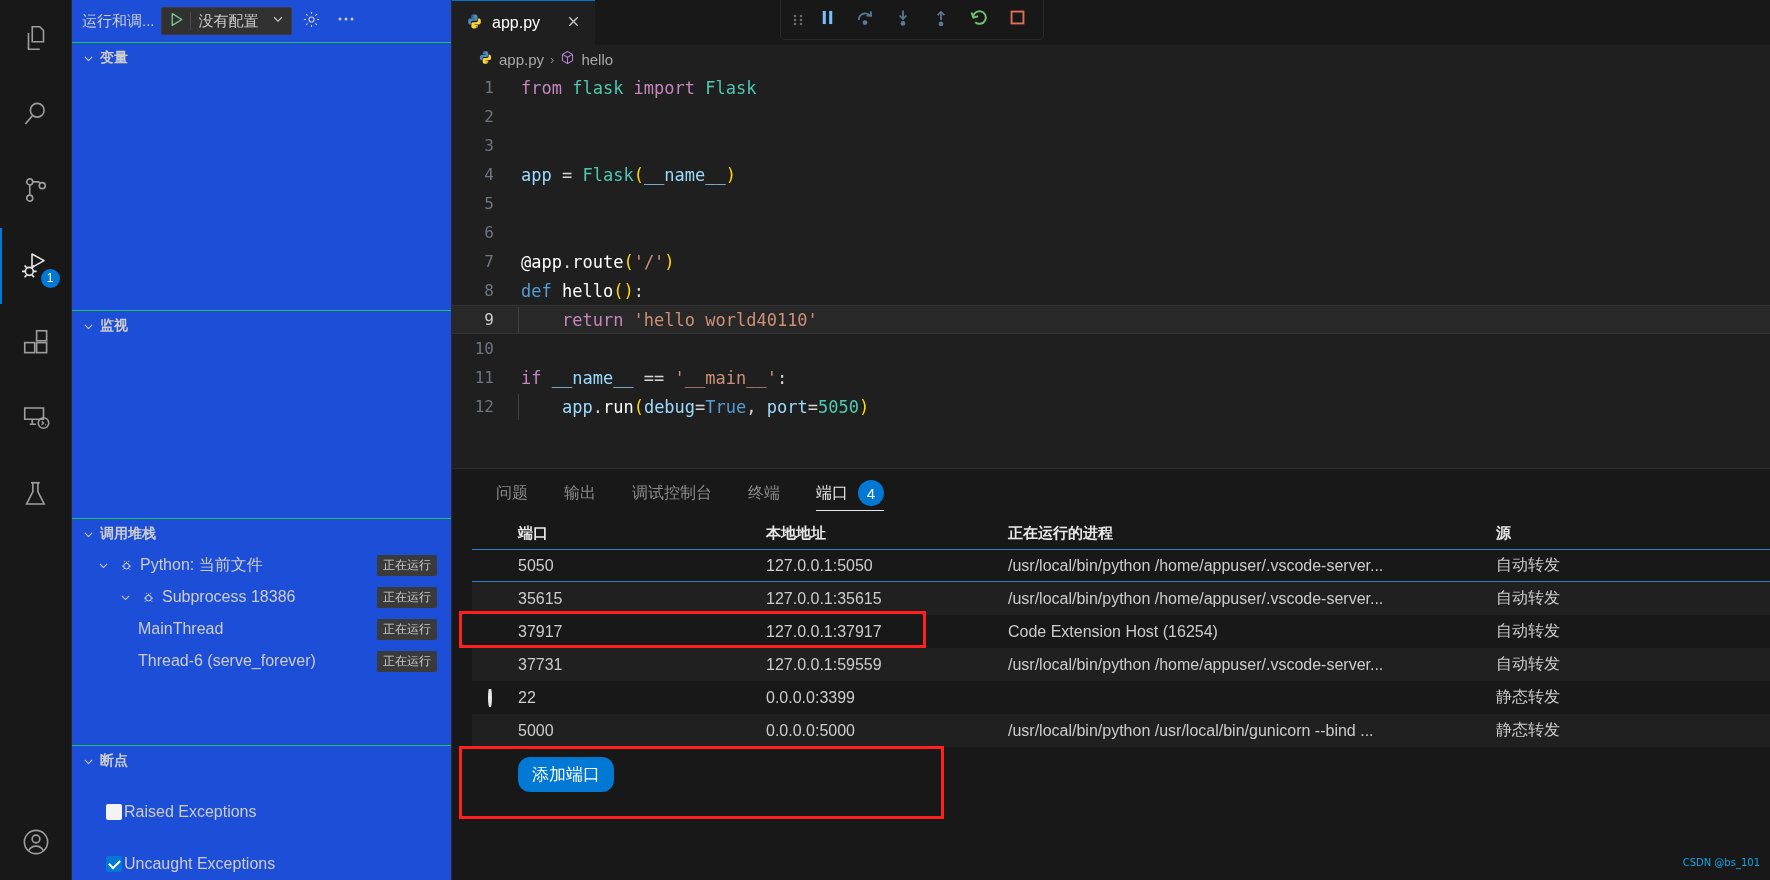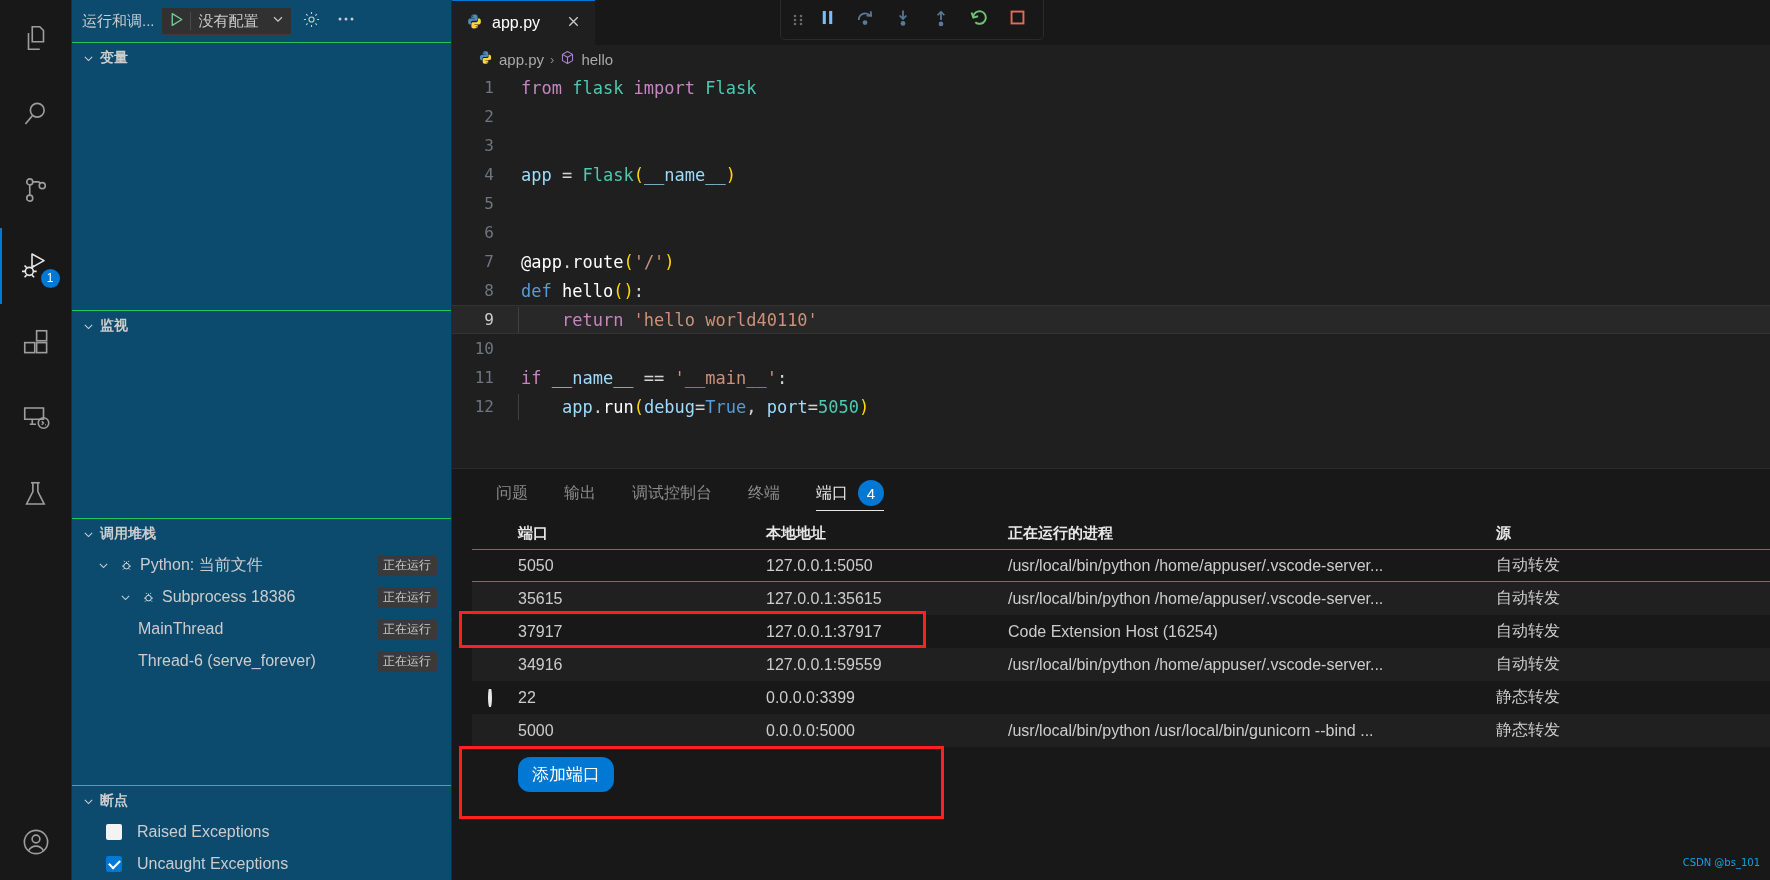--- a/index.html
+++ b/index.html
@@ -31,21 +31,21 @@
     min-width: 19px; height: 19px; border-radius: 10px;
     background: #0078d4; color: #fff;
     font-size: 12px; line-height: 19px; text-align: center;
     padding: 0 4px; font-family: "Liberation Sans", sans-serif;
   }
   .ab-spacer { flex: 1; }
 
   
   .sidebar {
     width: 380px; flex: 0 0 380px; height: 880px;
-    background: #0c4a6e; border-right: 1px solid #2b2b2b;
+    background: #1d4ed8; border-right: 1px solid #2b2b2b;
     display: flex; flex-direction: column;
     position: relative;
   }
   .sb-header {
     height: 42px; display: flex; align-items: center;
     padding: 0 8px 0 10px; gap: 6px;
   }
   .sb-title {
     font-size: 15px; color: #cccccc; white-space: nowrap;
     overflow: hidden; text-overflow: ellipsis; max-width: 95px;
@@ -76,21 +76,21 @@
     height: 32px; display: flex; align-items: center;
     font-size: 16px; color: #cccccc; gap: 5px; padding-right: 14px;
   }
   .cs-row .tw { width: 18px; display: flex; align-items: center; justify-content: center; flex: 0 0 18px; }
   .cs-row .bug { width: 18px; display: flex; align-items: center; justify-content: center; flex: 0 0 18px;}
   .cs-label { white-space: nowrap; overflow: hidden; text-overflow: ellipsis; }
   .cs-badge {
     margin-left: auto; font-size: 12px; color: #cccccc;
     background: #3a3a3a; border-radius: 2px; padding: 2px 6px; white-space: nowrap;
   }
-  .bp-row { height: 32px; display: flex; align-items: center; font-size: 16px; gap: 15px; padding-left: 34px; }
+  .bp-row { height: 32px; display: flex; align-items: center; font-size: 16px; gap: 2px; padding-left: 34px; margin-top: 20px; }
   .cbox {
     width: 16px; height: 16px; border-radius: 2px; flex: 0 0 16px;
     display: flex; align-items: center; justify-content: center;
   }
   .cbox.off { background: #f3f3f3; }
   .cbox.on { background: #0078d4; }
   .cbox.on:after { content: ""; width: 9px; height: 5px; border-left: 2px solid #fff; border-bottom: 2px solid #fff; transform: rotate(-45deg) translate(1px,-1px); }
 
   
   .main { flex: 1; min-width: 0; height: 880px; display: flex; flex-direction: column; background: #1f1f1f; }
@@ -608,21 +608,21 @@
         </div>
         <div class="port-row">
           <div class="col-dot"><span class="dot on"></span></div>
           <div class="col-port">37917</div>
           <div class="col-addr">127.0.0.1:37917</div>
           <div class="col-proc">Code Extension Host (16254)</div>
           <div class="col-src">自动转发</div>
         </div>
         <div class="port-row alt">
           <div class="col-dot"><span class="dot on"></span></div>
-          <div class="col-port">34916</div>
+          <div class="col-port">37731</div>
           <div class="col-addr">127.0.0.1:59559</div>
           <div class="col-proc">/usr/local/bin/python /home/appuser/.vscode-server...</div>
           <div class="col-src">自动转发</div>
         </div>
         <div class="port-row">
           <div class="col-dot"><span class="dot off"></span></div>
           <div class="col-port">22</div>
           <div class="col-addr">0.0.0.0:3399</div>
           <div class="col-proc"></div>
           <div class="col-src">静态转发</div>

